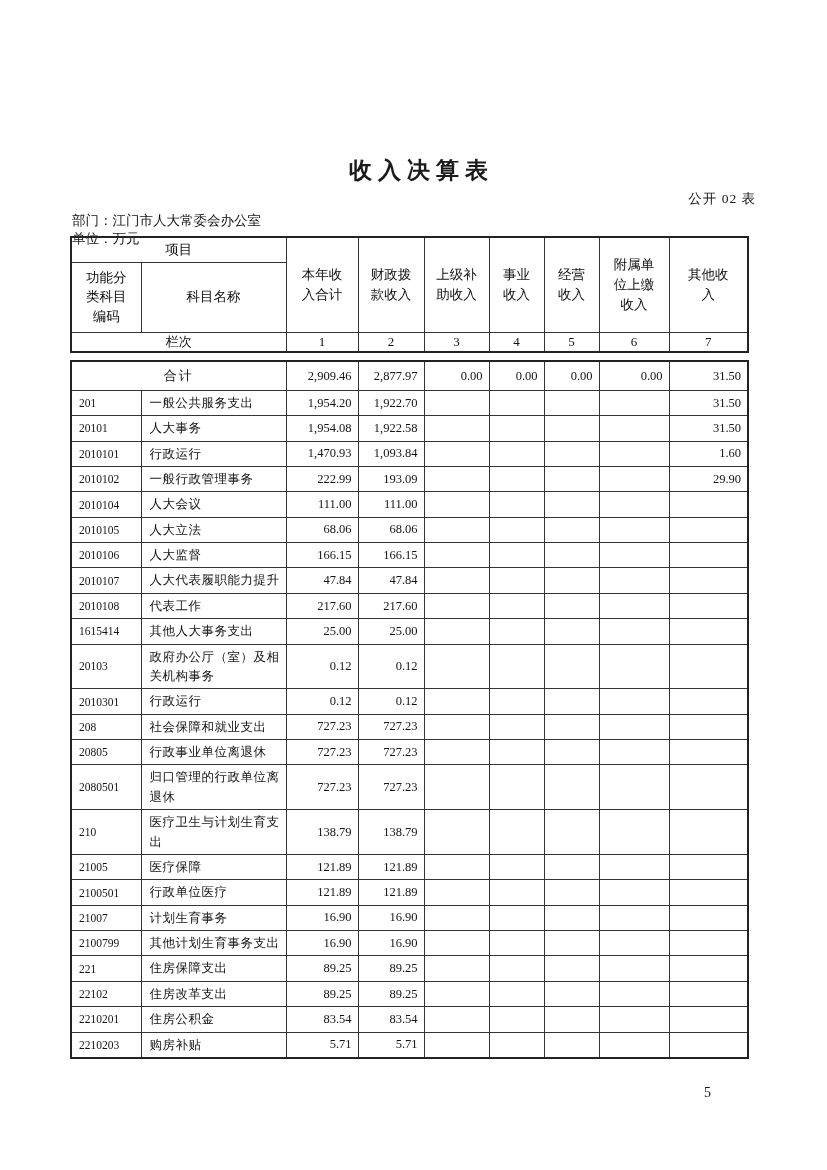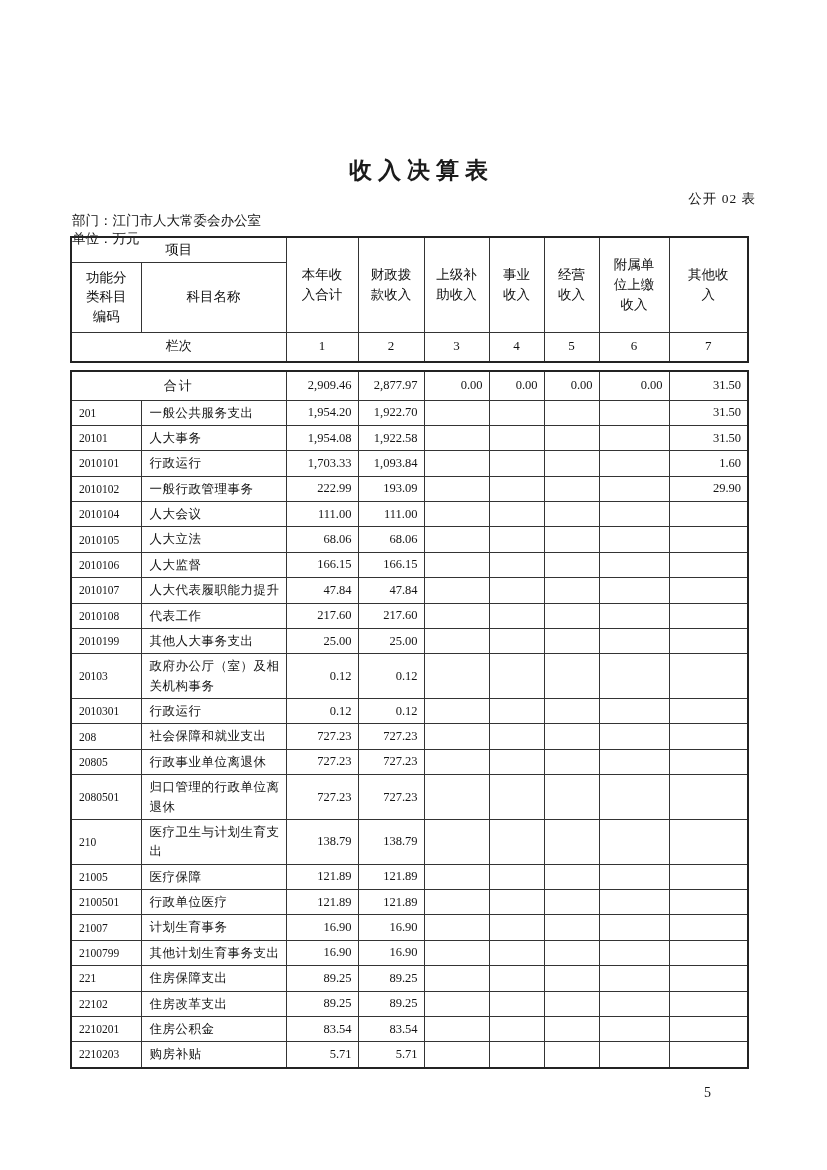--- a/index.html
+++ b/index.html
@@ -67,21 +67,21 @@
   .hdr td {
     text-align: center;
     white-space: pre-line;
     line-height: 1.45;
     font-size: 13.5px;
     color: #101010;
     margin-left: 45px;
   }
   .r-proj  { height: 25px; }
   .r-sub   { height: 70px; }
-  .r-rank  { height: 30px; }
+  .r-rank  { height: 20px; }
   .r-rank td { font-size: 13px; white-space: normal; }
   .gap { height: 7px; }
   
   .r-total { height: 29px; }
   .r-data  { height: 24px; margin-left: 11px; }
   .r-tall  { height: 41px; }
   .c-total-label { text-align: center; font-size: 13px; letter-spacing: 2px; }
   .c-code { text-align: left; padding-left: 7px; font-size: 11.5px; }
   .c-name { text-align: left; padding: 3px 4px 2px 8px; font-size: 12.5px; line-height: 1.55; letter-spacing: 0.5px; }
   .c-num  { text-align: right; padding-right: 6px; font-size: 12.5px; }
@@ -200,21 +200,21 @@
             <td class="c-num">1,922.58</td>
             <td class="c-num"></td>
             <td class="c-num"></td>
             <td class="c-num"></td>
             <td class="c-num"></td>
             <td class="c-num">31.50</td>
           </tr>
           <tr class="r-data">
             <td class="c-code">2010101</td>
             <td class="c-name">行政运行</td>
-            <td class="c-num">1,703.33</td>
+            <td class="c-num">1,470.93</td>
             <td class="c-num">1,093.84</td>
             <td class="c-num"></td>
             <td class="c-num"></td>
             <td class="c-num"></td>
             <td class="c-num"></td>
             <td class="c-num">1.60</td>
           </tr>
           <tr class="r-data">
             <td class="c-code">2010102</td>
             <td class="c-name">一般行政管理事务</td>
@@ -275,21 +275,21 @@
             <td class="c-name">代表工作</td>
             <td class="c-num">217.60</td>
             <td class="c-num">217.60</td>
             <td class="c-num"></td>
             <td class="c-num"></td>
             <td class="c-num"></td>
             <td class="c-num"></td>
             <td class="c-num"></td>
           </tr>
           <tr class="r-data">
-            <td class="c-code">2010199</td>
+            <td class="c-code">1615414</td>
             <td class="c-name">其他人大事务支出</td>
             <td class="c-num">25.00</td>
             <td class="c-num">25.00</td>
             <td class="c-num"></td>
             <td class="c-num"></td>
             <td class="c-num"></td>
             <td class="c-num"></td>
             <td class="c-num"></td>
           </tr>
           <tr class="r-data r-tall">

